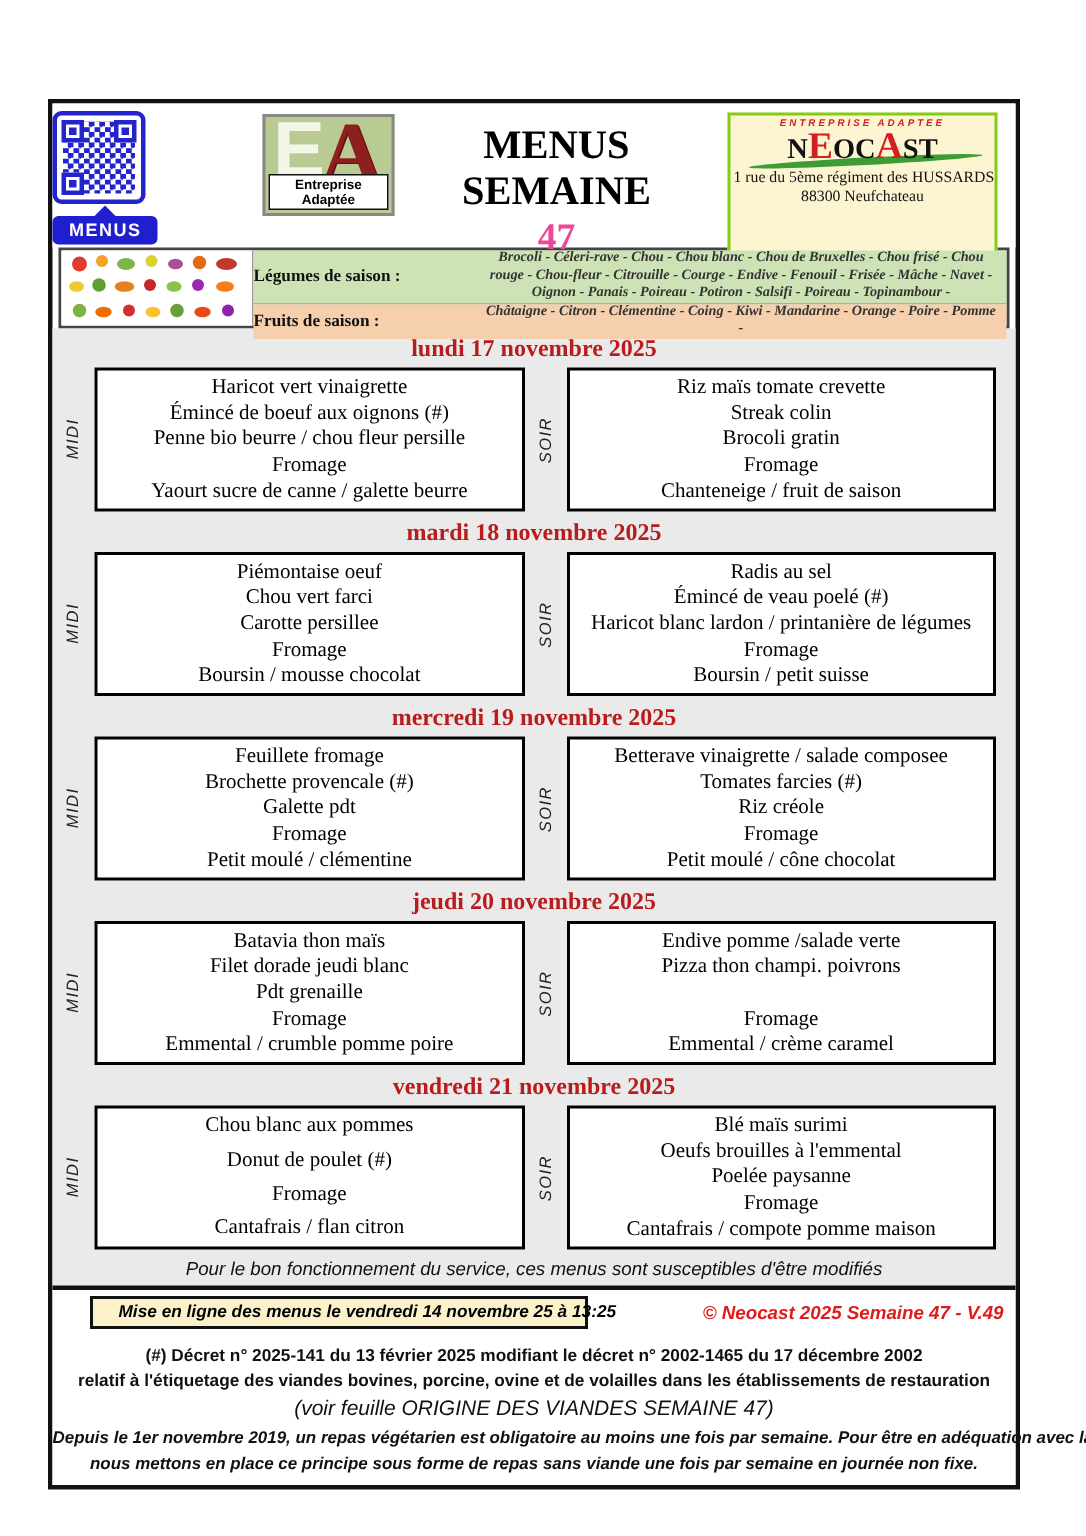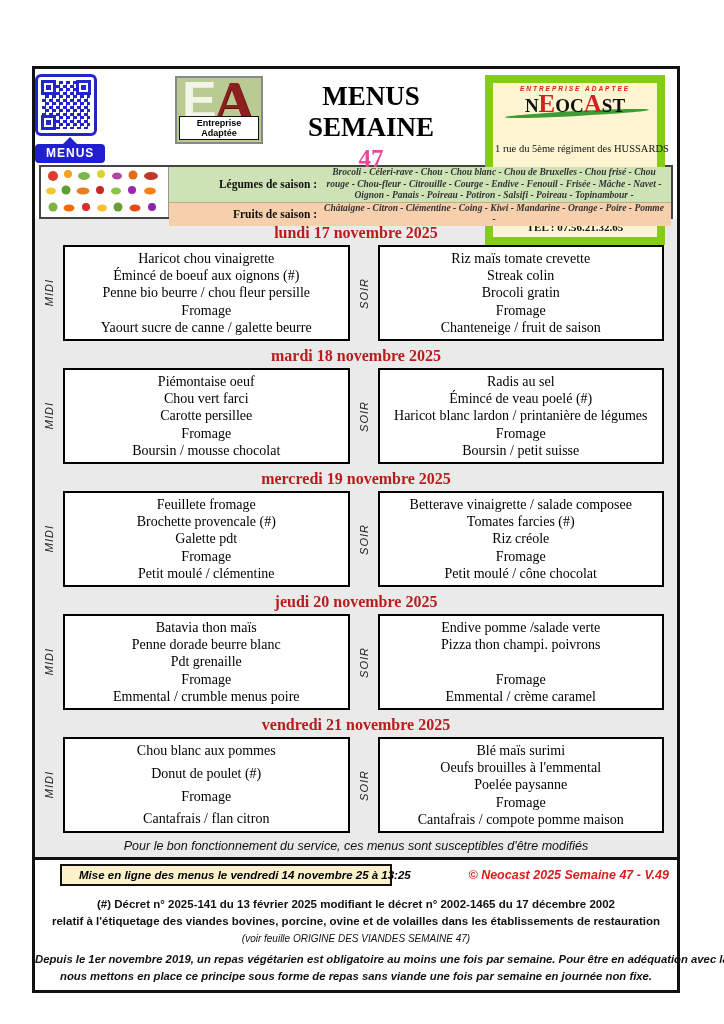--- a/index.html
+++ b/index.html
@@ -25,41 +25,41 @@
   .ea-e { position:absolute; left:5px; top:-8px; font:bold 52px "Liberation Sans", sans-serif; color:#f2f5e8; }
   .ea-a { position:absolute; right:6px; top:-10px; font:bold 58px "Liberation Serif", serif; color:var(--ea-red,#8e1f1f);
     text-shadow:1px 1px 0 #5e1212; }
   .ea-caption { position:absolute; left:2px; right:2px; bottom:2px; background:#fff; border:1px solid #111;
     font:bold 9px "Liberation Sans", sans-serif; text-align:center; padding:1px 0; }
 
   .title-col { flex:1; text-align:center; padding-top:12px; }
   .title-line1 { font:bold 27px "Liberation Serif", serif; color:#000; }
   .title-line2 { font:bold 25px "Liberation Serif", serif; color:#ec4899; margin-top:2px; }
 
-  .neocast { flex:none; width:180px; margin:6px 12px 0 6px; border:8px solid #84cc16; background:var(--neocast-yellow,#fdf5d2);
+  .neocast { flex:none; width:180px; margin:6px 12px 0 6px; border:2px solid #84cc16; background:var(--neocast-yellow,#fdf5d2);
     text-align:center; padding:2px 2px 3px; }
   .neo-tagline { font:bold italic 6.5px "Liberation Sans", sans-serif; font-style:italic; color:var(--neocast-red,#d42020);
     letter-spacing:2px; }
   .neo-name { position:relative; line-height:24px; height:26px; }
   .neo-swoosh { position:absolute; left:10px; right:6px; bottom:2px; height:5px; background:var(--swoosh-green,#3f9c35);
     border-radius:50%; transform:rotate(-3deg); }
   .neo-name span { position:relative; font-family:"Liberation Serif", serif; font-weight:bold; color:#111; }
   .neo-name .big { font-size:25px; color:var(--neocast-red,#d42020); }
   .neo-name .sm { font-size:19px; }
-  .neo-addr { font:12px "Liberation Serif", serif; color:#111; white-space:nowrap; font-size:10.5px; line-height:13px;margin-top:24px; }
+  .neo-addr { font:12px "Liberation Serif", serif; color:#111; white-space:nowrap; font-size:10.5px; line-height:13px; }
   .neo-tel { font:bold 11px "Liberation Serif", serif; color:#111; line-height:14px;margin-top:28px; }
 
   
   .season { margin:0 4px; border:2px solid #444; display:flex; height:54px; background:#fff; }
   .produce { width:128px; flex:none; background:#fff; border-right:1px solid #999; }
   .season-rows { flex:1; display:flex; flex-direction:column; }
   .season-row { display:flex; align-items:center; }
   .season-row.legumes { background:var(--legumes-green,#cde3b6); flex:2; border-bottom:1px solid #b9ac8f; }
   .season-row.fruits { background:var(--fruits-salmon,#f6cfad); flex:1; }
-  .season-label { width:148px; flex:none; text-align:right; font:bold 11.5px "Liberation Serif", serif; color:#111; }
+  .season-label { width:148px; flex:none; text-align:left; font:bold 11.5px "Liberation Serif", serif; color:#111; }
   .season-list { flex:1; text-align:center; font:italic 9.5px "Liberation Serif", serif; font-weight:bold;
     color:#333; line-height:11.5px; padding:0 6px; }
 
   
   .days { background:var(--gray-bg,#eaeaea); padding-top:3px; }
   .day-title { text-align:center; font:bold 16px "Liberation Serif", serif; color:#b91c1c; line-height:20px; margin:1px 0 2px; }
   .meal-row { display:flex; align-items:stretch; padding-right:13px; margin-bottom:5px; height:96px; }
   .meal-label { width:28px; flex:none; display:flex; align-items:center; justify-content:center; }
   .meal-label span { writing-mode:vertical-rl; transform:rotate(180deg); font:italic 11px "Liberation Sans", sans-serif;
     color:#222; letter-spacing:1px; }
@@ -71,21 +71,21 @@
 
   
   .footer { border-top:3px solid #111; background:#fff; padding:4px 0 6px; }
   .mise-row { position:relative; height:25px; }
   .mise-box { position:absolute; left:25px; top:0; width:332px; border:2px solid #111; background:var(--mise-yellow,#fbf2cc);
     font:bold italic 11.5px "Liberation Sans", sans-serif; font-style:italic; text-align:center; padding:3px 17px; white-space:nowrap; }
   .copyright { position:absolute; right:8px; top:4px; font:bold italic 12.5px "Liberation Sans", sans-serif;
     font-style:italic; color:var(--copyright-red,#e01b1b); white-space:nowrap; }
   .decree { margin-top:7px; text-align:center; }
   .decree-line { font:bold 11.5px "Liberation Sans", sans-serif; line-height:17px; color:#111; white-space:nowrap; }
-  .decree-line.it { font-weight:normal; font-style:italic; font-size:10px; }
+  .decree-line.it { font-weight:normal; font-style:italic; font-size:14px; }
   .veg { margin-top:4px; text-align:center; }
   .veg-line { font:bold italic 11.3px "Liberation Sans", sans-serif; font-style:italic; line-height:16.5px; color:#111;
     white-space:nowrap; }
 </style>
 </head>
 <body>
 
 <div class="page">
   <div class="doc">
 
@@ -164,21 +164,21 @@
 
     <div class="days">
 
       <section class="day">
         <div class="day-title">lundi 17 novembre 2025</div>
         <div class="meal-row">
           <div class="meal-label">
               <span>MIDI</span>
             </div>
           <div class="menu-box">
-            <div class="menu-line">Haricot chou vinaigrette</div>
+            <div class="menu-line">Haricot vert vinaigrette</div>
             <div class="menu-line">Émincé de boeuf aux oignons (#)</div>
             <div class="menu-line">Penne bio beurre / chou fleur persille</div>
             <div class="menu-line">Fromage</div>
             <div class="menu-line">Yaourt sucre de canne / galette beurre</div>
           </div>
           <div class="meal-label">
               <span>SOIR</span>
             </div>
           <div class="menu-box">
             <div class="menu-line">Riz maïs tomate crevette</div>
@@ -243,24 +243,24 @@
       </section>
 
       <section class="day">
         <div class="day-title">jeudi 20 novembre 2025</div>
         <div class="meal-row">
           <div class="meal-label">
               <span>MIDI</span>
             </div>
           <div class="menu-box">
             <div class="menu-line">Batavia thon maïs</div>
-            <div class="menu-line">Penne dorade beurre blanc</div>
+            <div class="menu-line">Filet dorade jeudi blanc</div>
             <div class="menu-line">Pdt grenaille</div>
             <div class="menu-line">Fromage</div>
-            <div class="menu-line">Emmental / crumble menus poire</div>
+            <div class="menu-line">Emmental / crumble pomme poire</div>
           </div>
           <div class="meal-label">
               <span>SOIR</span>
             </div>
           <div class="menu-box">
             <div class="menu-line">Endive pomme /salade verte</div>
             <div class="menu-line">Pizza thon champi. poivrons</div>
             <div class="menu-line"></div>
             <div class="menu-line">Fromage</div>
             <div class="menu-line">Emmental / crème caramel</div>

